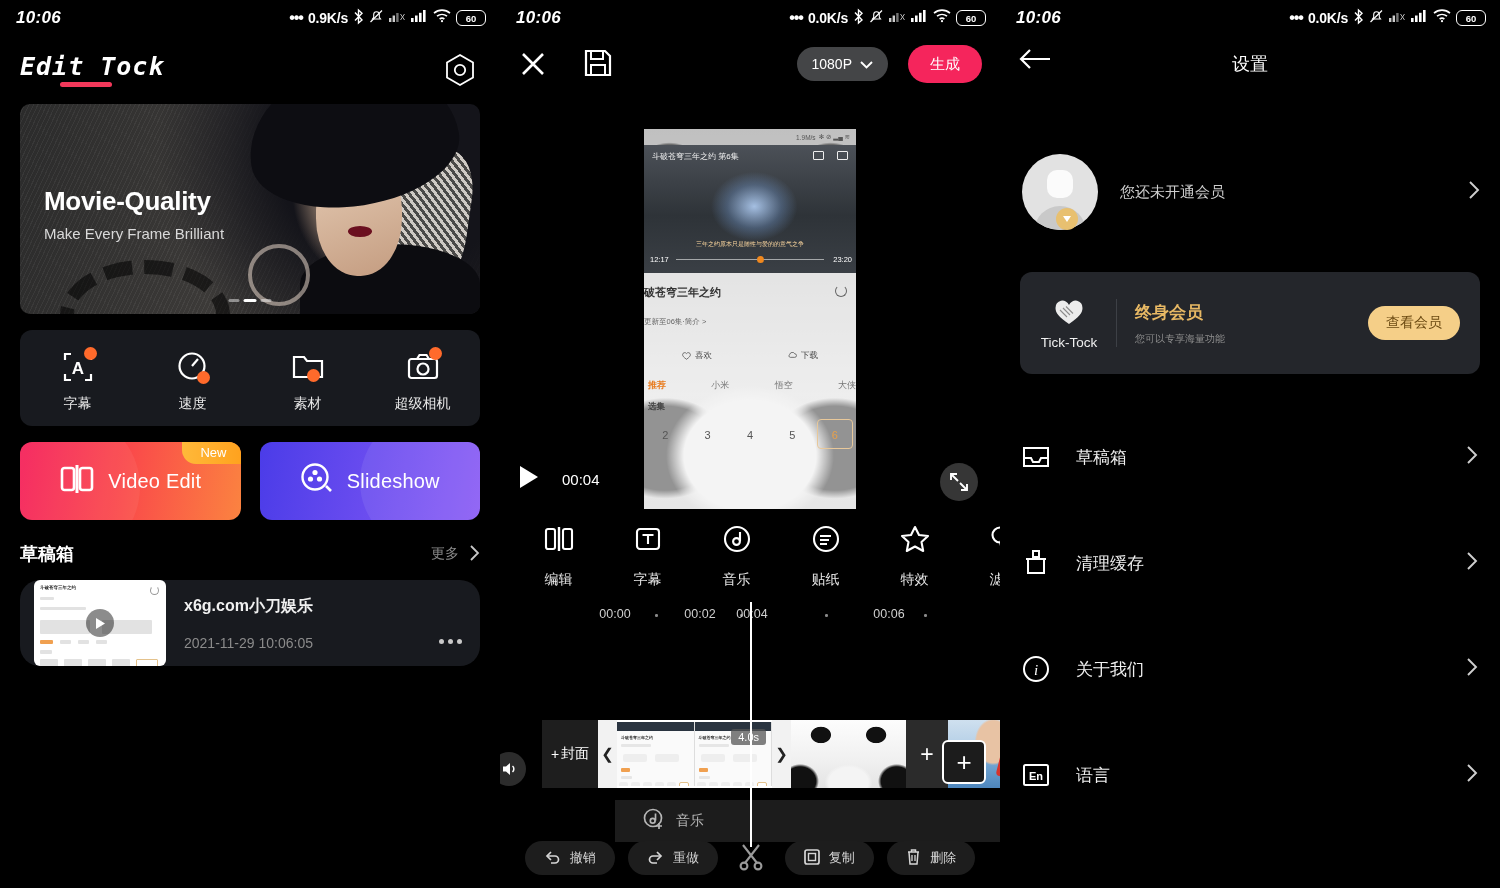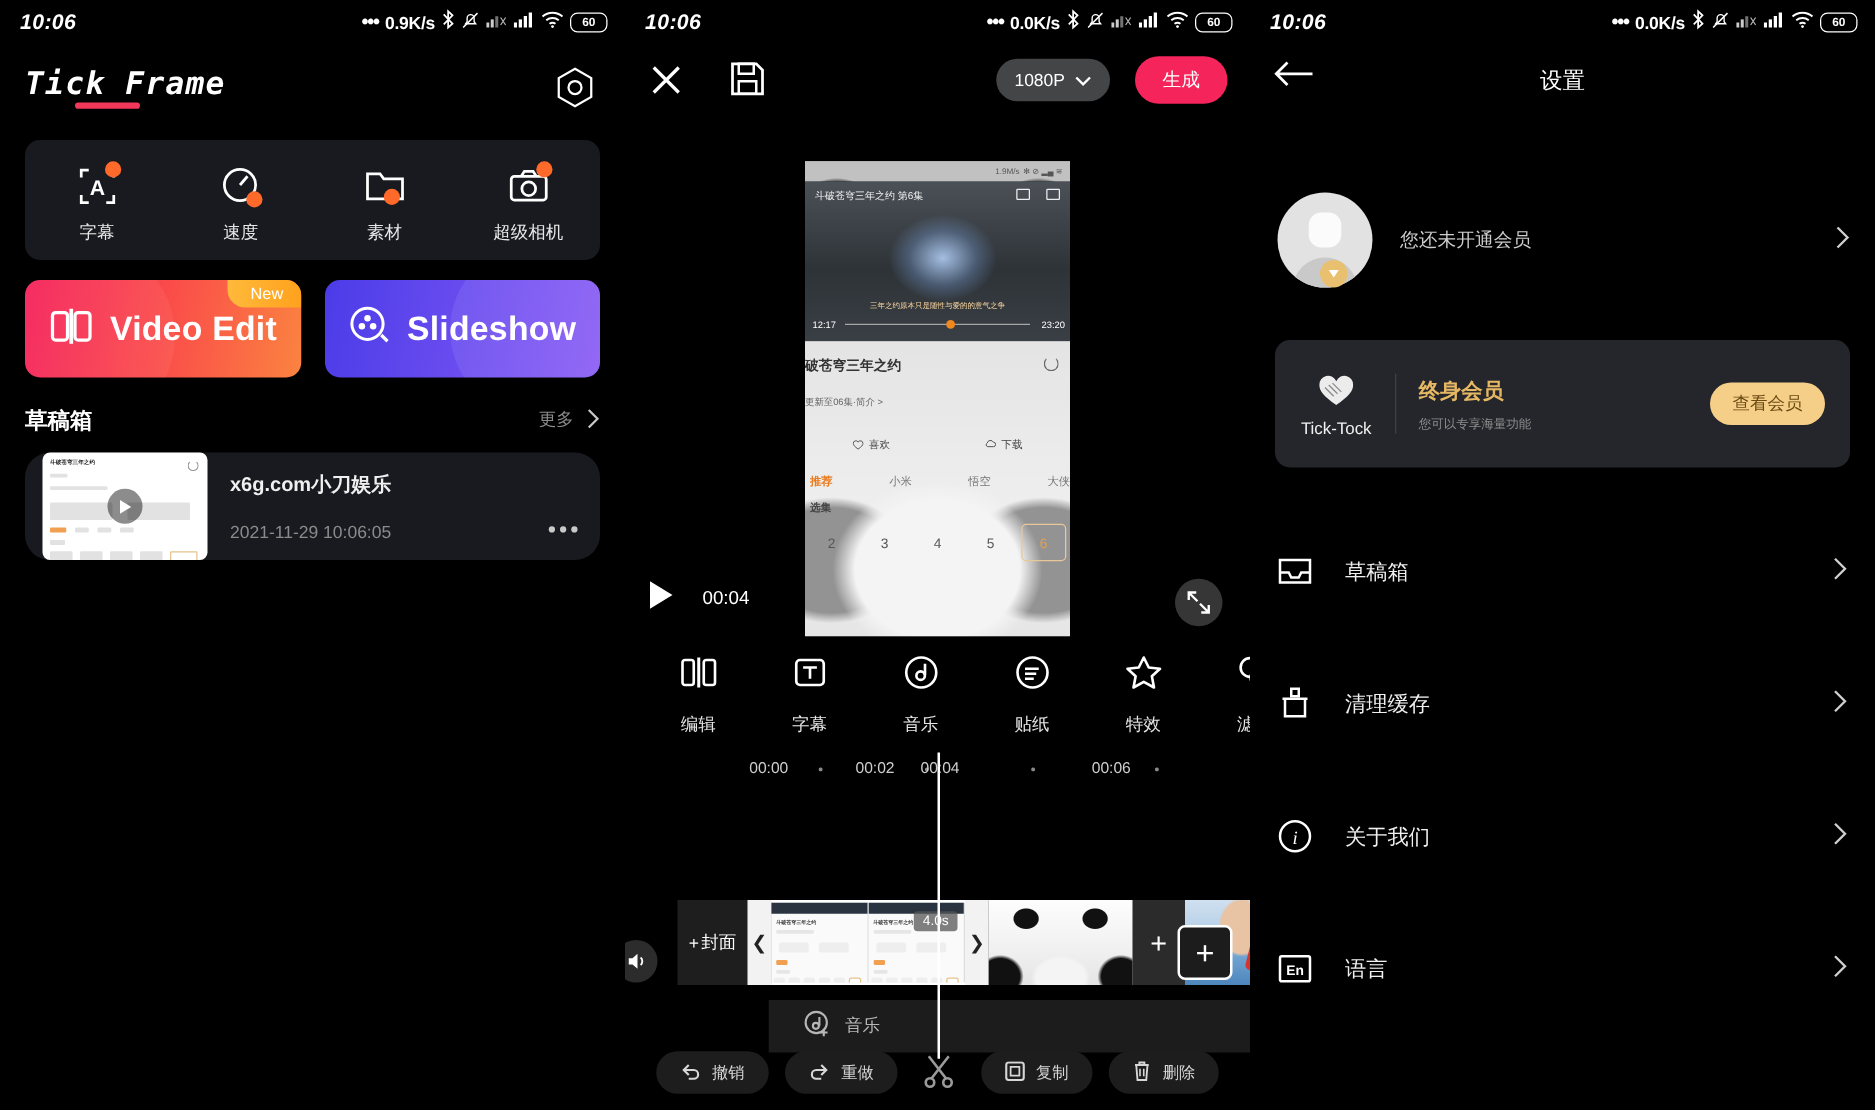--- a/index.html
+++ b/index.html
@@ -110,21 +110,21 @@
     position:absolute; width:13px; height:13px; border-radius:50%;
     background:#ff6a2b; right:-2px; top:-3px;
   }
 
   .cta-row { margin:16px 20px 0 20px; display:flex; gap:19px; }
   .cta { flex:1; height:78px; border-radius:12px; position:relative; display:flex; align-items:center; justify-content:center; gap:13px; overflow:hidden; }
   .cta-a { background:linear-gradient(100deg,#f5205a 0%,#fa4a4a 48%,#fb8340 100%); }
   .cta-a:before{content:"";position:absolute;left:-30px;top:-30px;width:150px;height:150px;border-radius:50%;background:rgba(255,255,255,.06);}
   .cta-b { background:linear-gradient(100deg,#4b3ce8 0%,#6d4ef0 55%,#8a5cf5 100%); }
   .cta-b:before{content:"";position:absolute;right:-20px;top:-30px;width:140px;height:140px;border-radius:50%;background:rgba(255,255,255,.08);}
-  .cta-txt { font-size:27px; font-weight:bold; color:#fff; letter-spacing:.2px; z-index:2; }
+  .cta-txt { font-size:20px; font-weight:normal; color:#fff; letter-spacing:.2px; z-index:2; }
   .cta-new {
     position:absolute; right:0; top:0; background:linear-gradient(90deg,#ffb93a,#ffa21e);
     color:#fff; font-size:13px; padding:3px 14px 4px 18px;
     border-bottom-left-radius:14px; z-index:3;
   }
 
   .sec-head { margin:22px 20px 0 20px; display:flex; align-items:center; }
   .sec-title { font-size:18px; color:#fff; font-weight:bold; }
   .sec-more { margin-left:auto; font-size:14px; color:#8b8b8b; display:flex; align-items:center; gap:10px; }
 
@@ -389,30 +389,48 @@
               <path d="M4 7.2a8 8 0 0 1 10 0" stroke="#fff" stroke-width="1.6" fill="none"></path>
               <path d="M6.6 10a4.2 4.2 0 0 1 4.8 0" stroke="#fff" stroke-width="1.6" fill="none"></path>
               <circle cx="9" cy="12.2" r="1.1" fill="#fff"></circle>
             </svg>
         </span>
         <span class="bat">60</span>
       </div>
     </div>
 
     <div class="brand-row">
-      <div class="brand">Tick Frame</div>
+      <div class="brand">Edit Tock</div>
       <div class="hex-btn">
         <svg width="40" height="40" viewBox="0 0 40 40">
           <path d="M20 5l13 7.5v15L20 35 7 27.5v-15z" stroke="#fff" stroke-width="1.8" fill="none"></path>
           <circle cx="20" cy="20" r="5.2" stroke="#fff" stroke-width="1.8" fill="none"></circle>
         </svg>
       </div>
     </div>
     <div class="brand-underline"></div>
 
+    <div class="hero">
+      <div class="hero-reel"></div>
+      <div class="hero-scarf"></div>
+      <div class="hero-body"></div>
+      <div class="hero-face"></div>
+      <div class="hero-lips"></div>
+      <div class="hero-hat"></div>
+      <div class="hero-ring"></div>
+      <div class="hero-txt">
+        <div class="hero-title">Movie-Quality</div>
+        <div class="hero-sub">Make Every Frame Brilliant</div>
+      </div>
+      <div class="hero-dots">
+        <i></i>
+        <i class="on"></i>
+        <i></i>
+      </div>
+    </div>
 
     <div class="tools">
       <div class="tool">
         <div class="tool-ico">
           <svg width="34" height="34" viewBox="0 0 34 34">
             <path d="M4 10V4h6M30 10V4h-6M4 24v6h6M30 24v6h-6" stroke="#fff" stroke-width="2.2" fill="none"></path>
             <text x="17" y="24" font-size="17" font-weight="bold" fill="#fff" text-anchor="middle" font-family="Liberation Sans">A</text>
           </svg>
           <span class="badge-dot"></span>
         </div>

